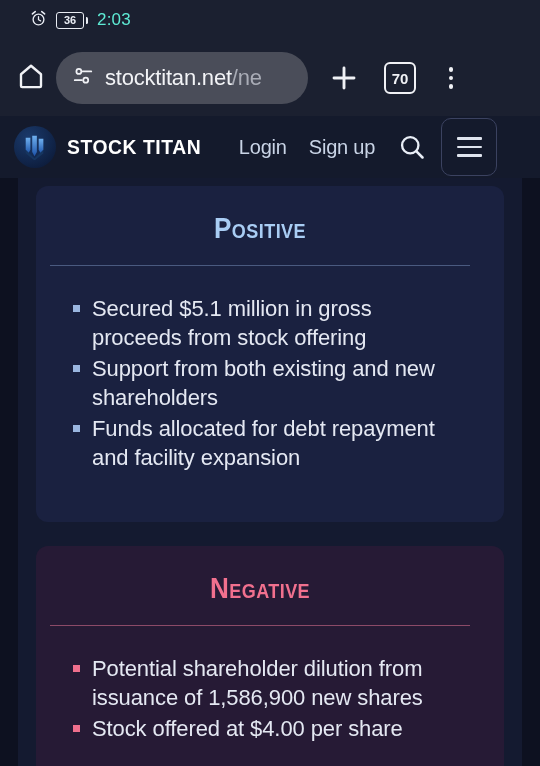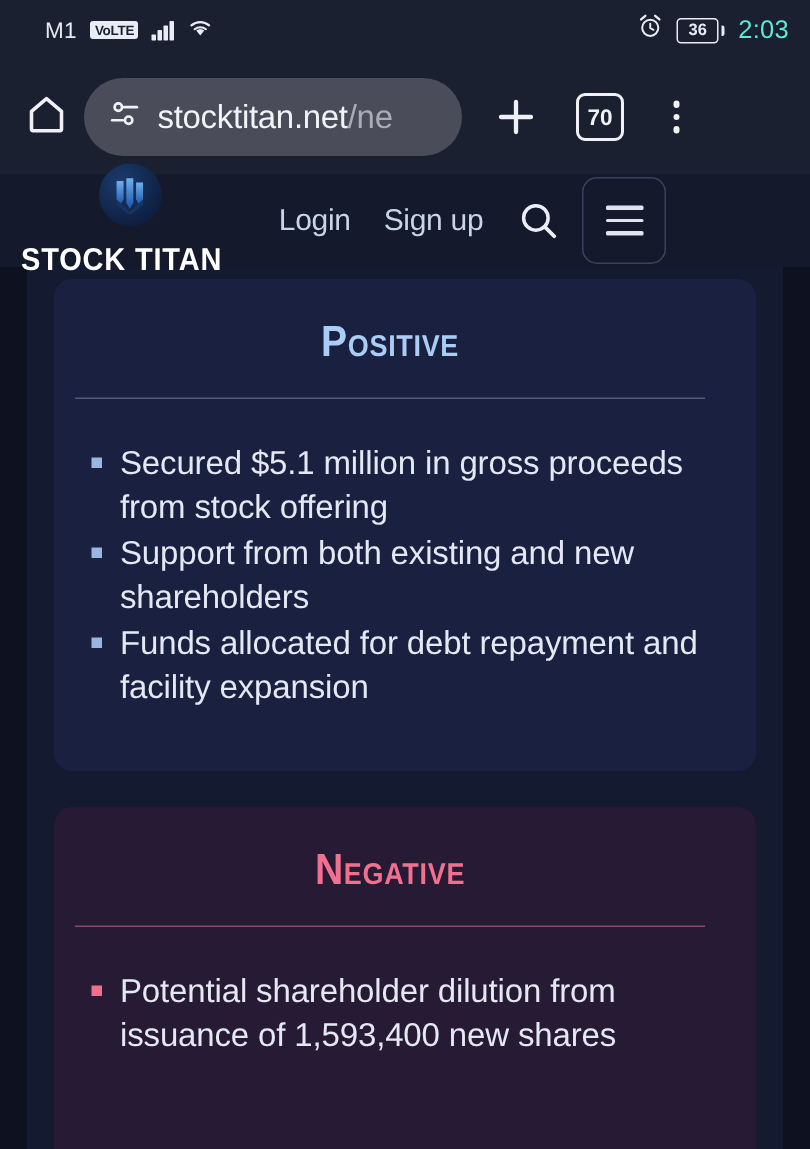--- a/index.html
+++ b/index.html
@@ -174,21 +174,20 @@
     padding: 0 0 0 14px;
     gap: 0;
     position: relative;
     z-index: 4;
   }
   .brand {
     display: flex;
     align-items: center;
     gap: 11px;
     cursor: pointer;
-    flex-direction: column;
   }
   .logo-badge {
     width: 42px; height: 42px;
     border-radius: 50%;
     background: radial-gradient(circle at 35% 28%, #1b3a6b 0%, #132a52 45%, #0a1530 100%);
     display: flex; align-items: center; justify-content: center;
     flex: 0 0 auto;
     overflow: hidden;
   }
   .logo-badge svg { width: 26px; height: 26px; }
@@ -285,21 +284,21 @@
   .divider {
     height: 1px;
     margin: 20px 0 28px 0;
     border: 0;
   }
   .card.positive .divider { background: #4a5a80; }
   .card.negative .divider { background: #8c4a68; }
 
   ul.bullets {
     list-style: none;
-    margin: 4px; padding: 0;
+    margin: 16px; padding: 0;
   }
   ul.bullets li {
     position: relative;
     padding-left: 26px;
     font-size: 22px;
     line-height: 29px;
     color: #e4e8f2;
     margin-bottom: 2px;
     letter-spacing: -.1px;
   }
@@ -312,37 +311,20 @@
   }
   .card.positive ul.bullets li::before { background: #9ab6e0; }
   .card.negative ul.bullets li::before { background: #ef6f8d; }
 </style>
 </head>
 <body>
 
 <div class="device">
 
   <div class="status-bar">
-    <div class="status-left">
-      <span class="carrier">M1</span>
-      <span class="volte">VoLTE</span>
-      <span class="signal-bars">
-          <i></i>
-          <i></i>
-          <i></i>
-          <i></i>
-        </span>
-      <span>
-        <svg class="wifi-icon" viewBox="0 0 24 20">
-          <path d="M12 18.2 L8.2 13.4 a6.2 6.2 0 0 1 7.6 0 Z" fill="#e9ecf3"></path>
-          <path d="M3.6 8.4 a13 13 0 0 1 16.8 0" stroke="#e9ecf3" stroke-width="2.2" fill="none" stroke-linecap="round"></path>
-          <path d="M6.6 12.1 a8.6 8.6 0 0 1 10.8 0" stroke="#e9ecf3" stroke-width="2" fill="none" stroke-linecap="round"></path>
-        </svg>
-      </span>
-    </div>
     <div class="status-right">
       <span>
         <svg class="alarm-icon" viewBox="0 0 24 24">
           <circle cx="12" cy="13.5" r="7.6" stroke="#e9ecf3" stroke-width="1.9" fill="none"></circle>
           <path d="M12 9.5 V13.7 L15 15.4" stroke="#e9ecf3" stroke-width="1.8" fill="none" stroke-linecap="round"></path>
           <path d="M3.4 5.6 L7.4 2.2" stroke="#e9ecf3" stroke-width="2.2" stroke-linecap="round"></path>
           <path d="M20.6 5.6 L16.6 2.2" stroke="#e9ecf3" stroke-width="2.2" stroke-linecap="round"></path>
         </svg>
       </span>
       <span class="battery">
@@ -436,21 +418,22 @@
             <li>Secured $5.1 million in gross proceeds from stock offering</li>
             <li>Support from both existing and new shareholders</li>
             <li>Funds allocated for debt repayment and facility expansion</li>
           </ul>
         </div>
 
         <div class="card negative">
           <div class="card-title">Negative</div>
           <hr class="divider">
           <ul class="bullets">
-            <li>Potential shareholder dilution from issuance of 1,593,400 new shares</li>
+            <li>Potential shareholder dilution from issuance of 1,586,900 new shares</li>
+            <li>Stock offered at $4.00 per share</li>
           </ul>
         </div>
 
       </div>
     </div>
   </div>
 
 </div>
 
 </body></html>

